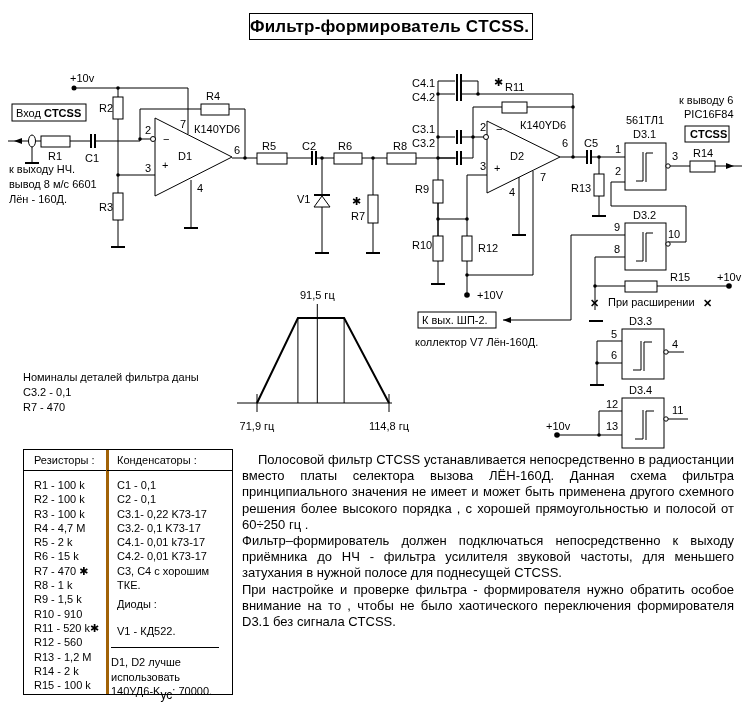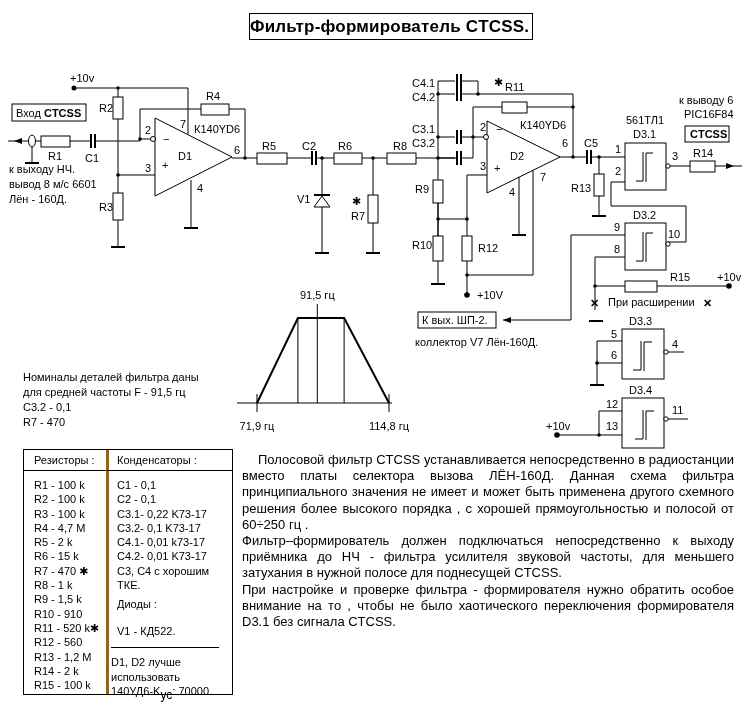--- a/index.html
+++ b/index.html
@@ -301,21 +301,20 @@
       <line x1="297.92" y1="318" x2="297.92" y2="403" class="ln"></line>
       <line x1="344.12" y1="318" x2="344.12" y2="403" class="ln"></line>
       <line x1="317.3076923076923" y1="304" x2="317.3076923076923" y2="403" class="ln"></line>
       <line x1="257" y1="394" x2="257" y2="412" class="ln"></line>
       <line x1="389" y1="394" x2="389" y2="412" class="ln"></line>
     </g>
 </svg>
 
 <div class="notes">
   <div>Номиналы  деталей  фильтра  даны</div>
-  <div>для  средней  частоты    F - 91,5 гц</div>
   <div>C3.2 - 0,1</div>
   <div>R7 - 470</div>
 </div>
 
 <div class="table">
   <div class="tcol1">
     <div class="thead">Резисторы :</div>
     <div class="tlist" id="res-list">
         <div>R1   - 100 k</div>
         <div>R2   - 100 k</div>

